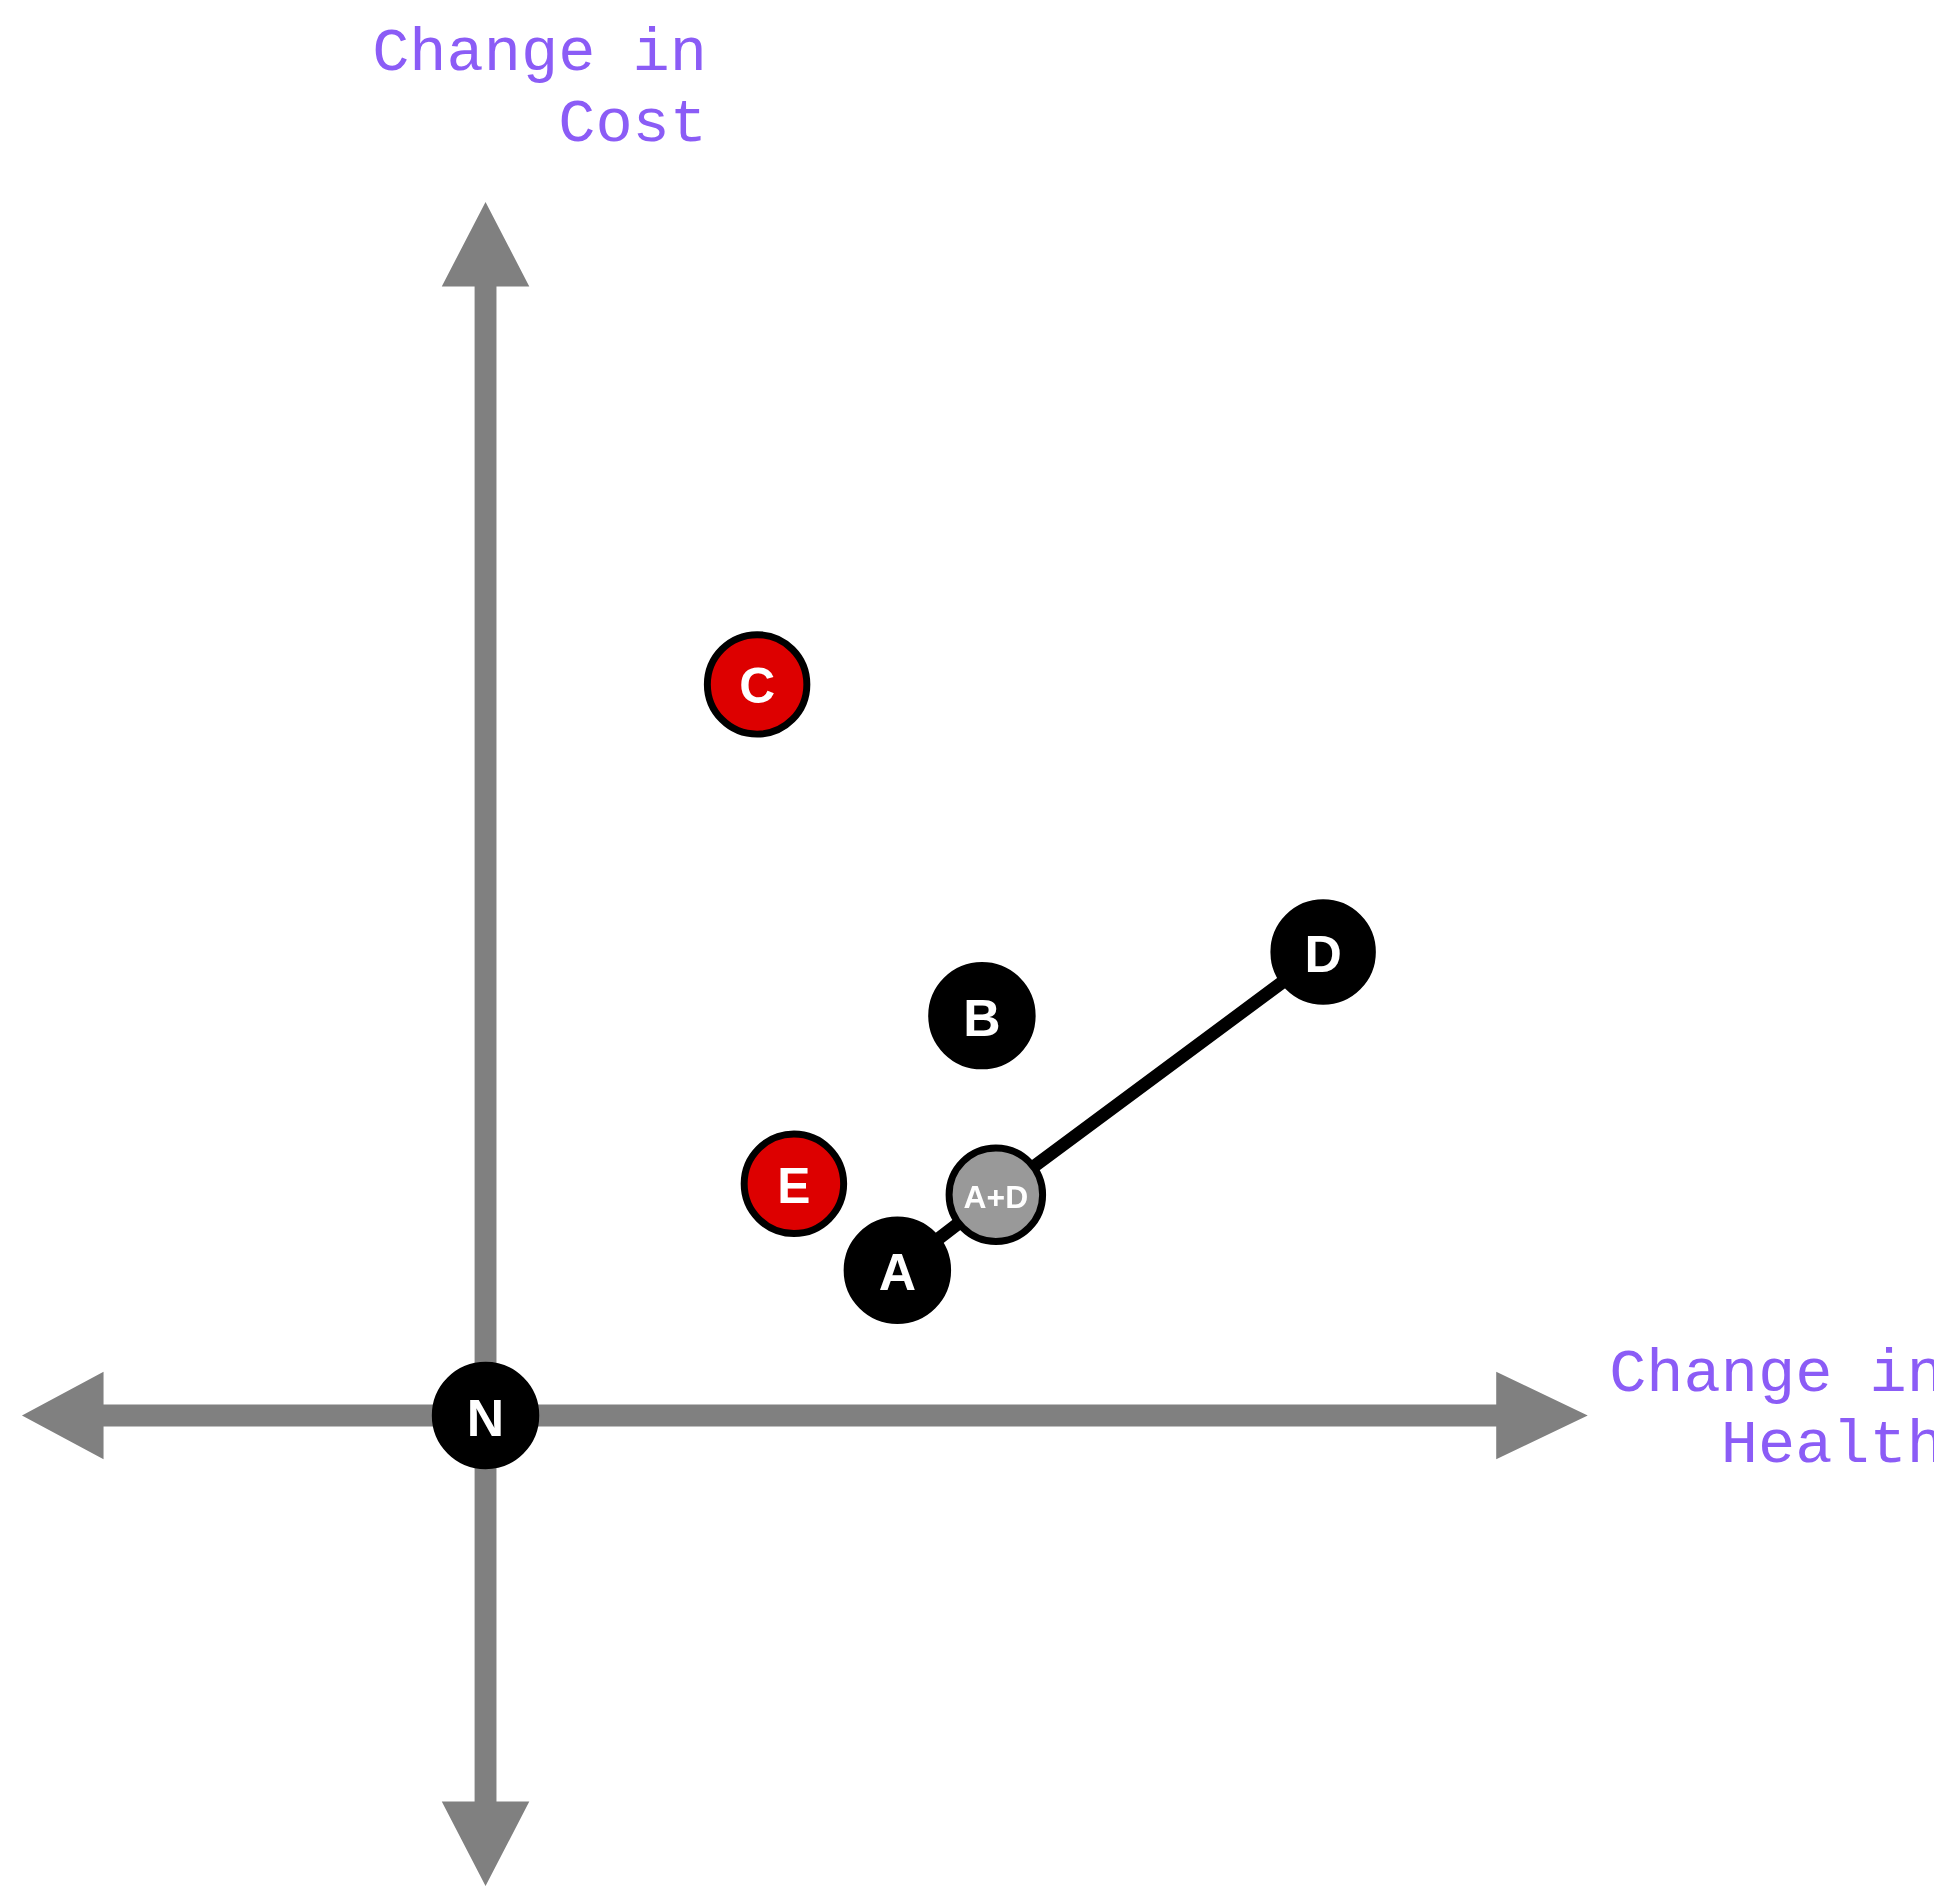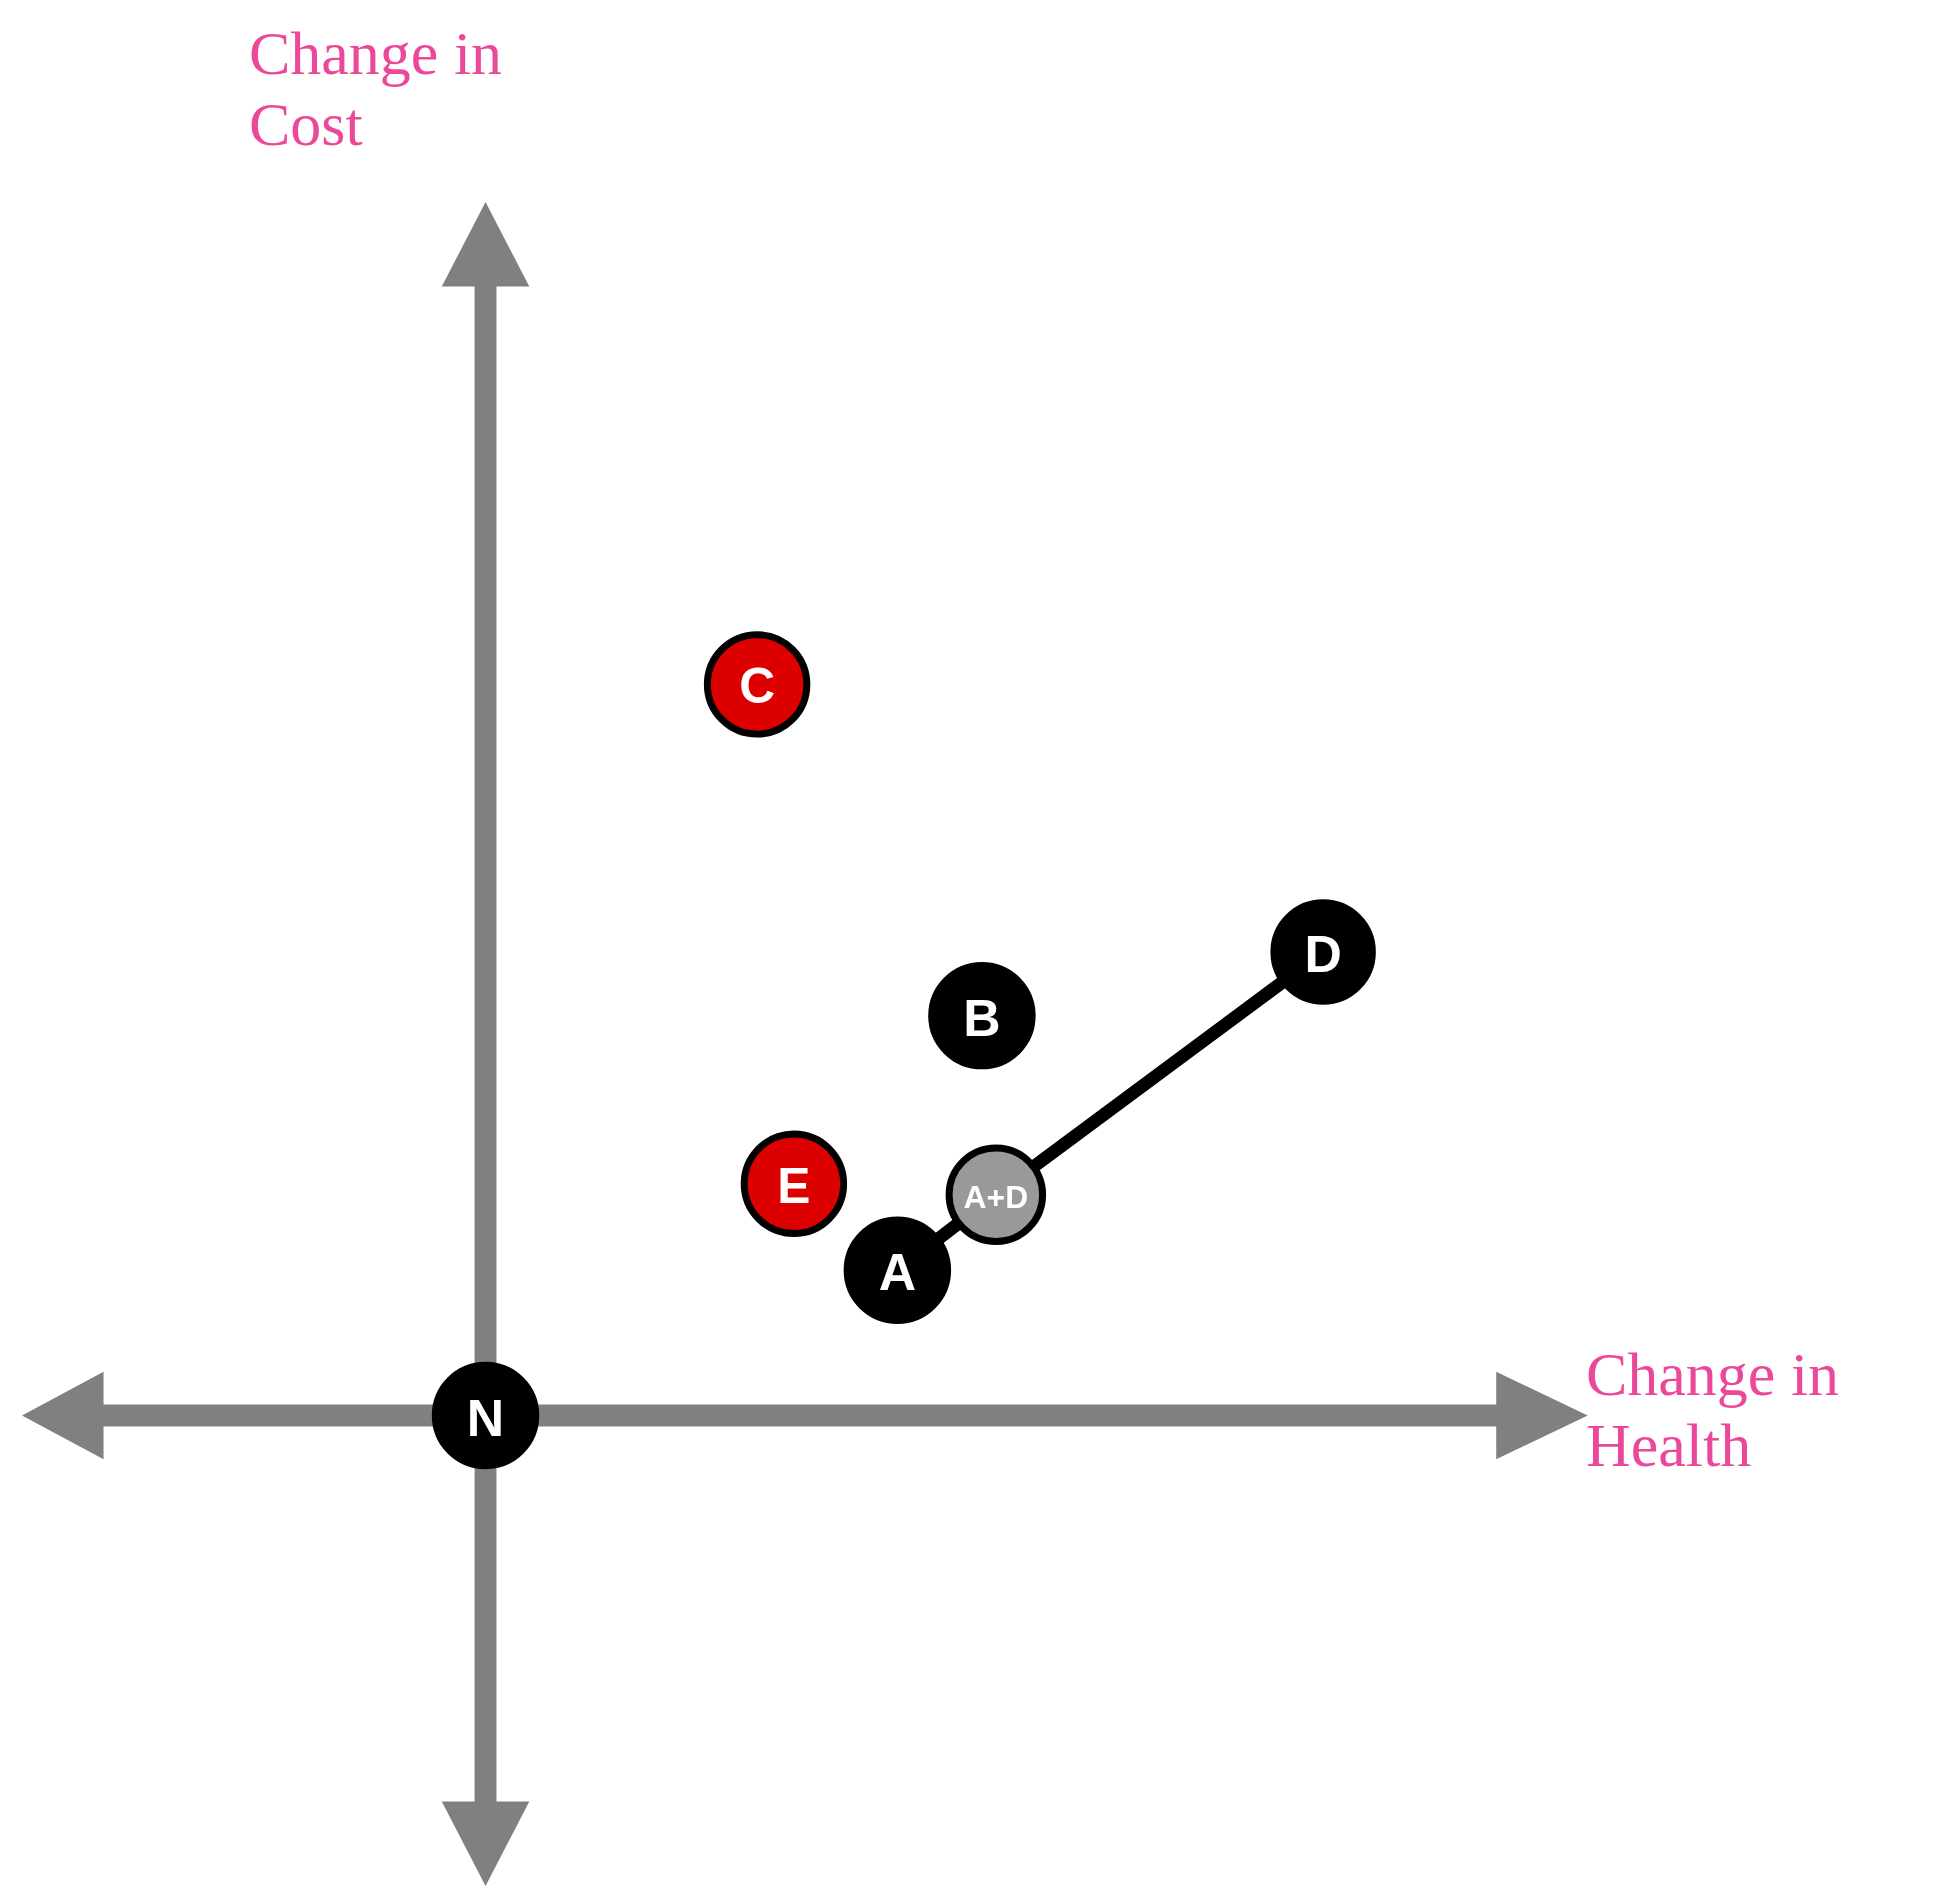--- a/index.html
+++ b/index.html
@@ -20,26 +20,26 @@
   #plot-svg {
     position: absolute;
     left: 0;
     top: 0;
     width: 1934px;
     height: 1901px;
     display: block;
   }
   .axis-title {
     position: absolute;
-    color: #ec4899;
-    font-family: Liberation Serif, serif;
+    color: #8b5cf6;
+    font-family: Liberation Mono, monospace;
     font-size: 62px;
     line-height: 1.15;
     font-weight: 400;
-    text-align: left;
+    text-align: right;
     white-space: pre-line;
     user-select: none;
   }
   #y-axis-title {
     left: 249px;
     top: 18px;
     width: 458px;
   }
   #x-axis-title {
     left: 1586px;

